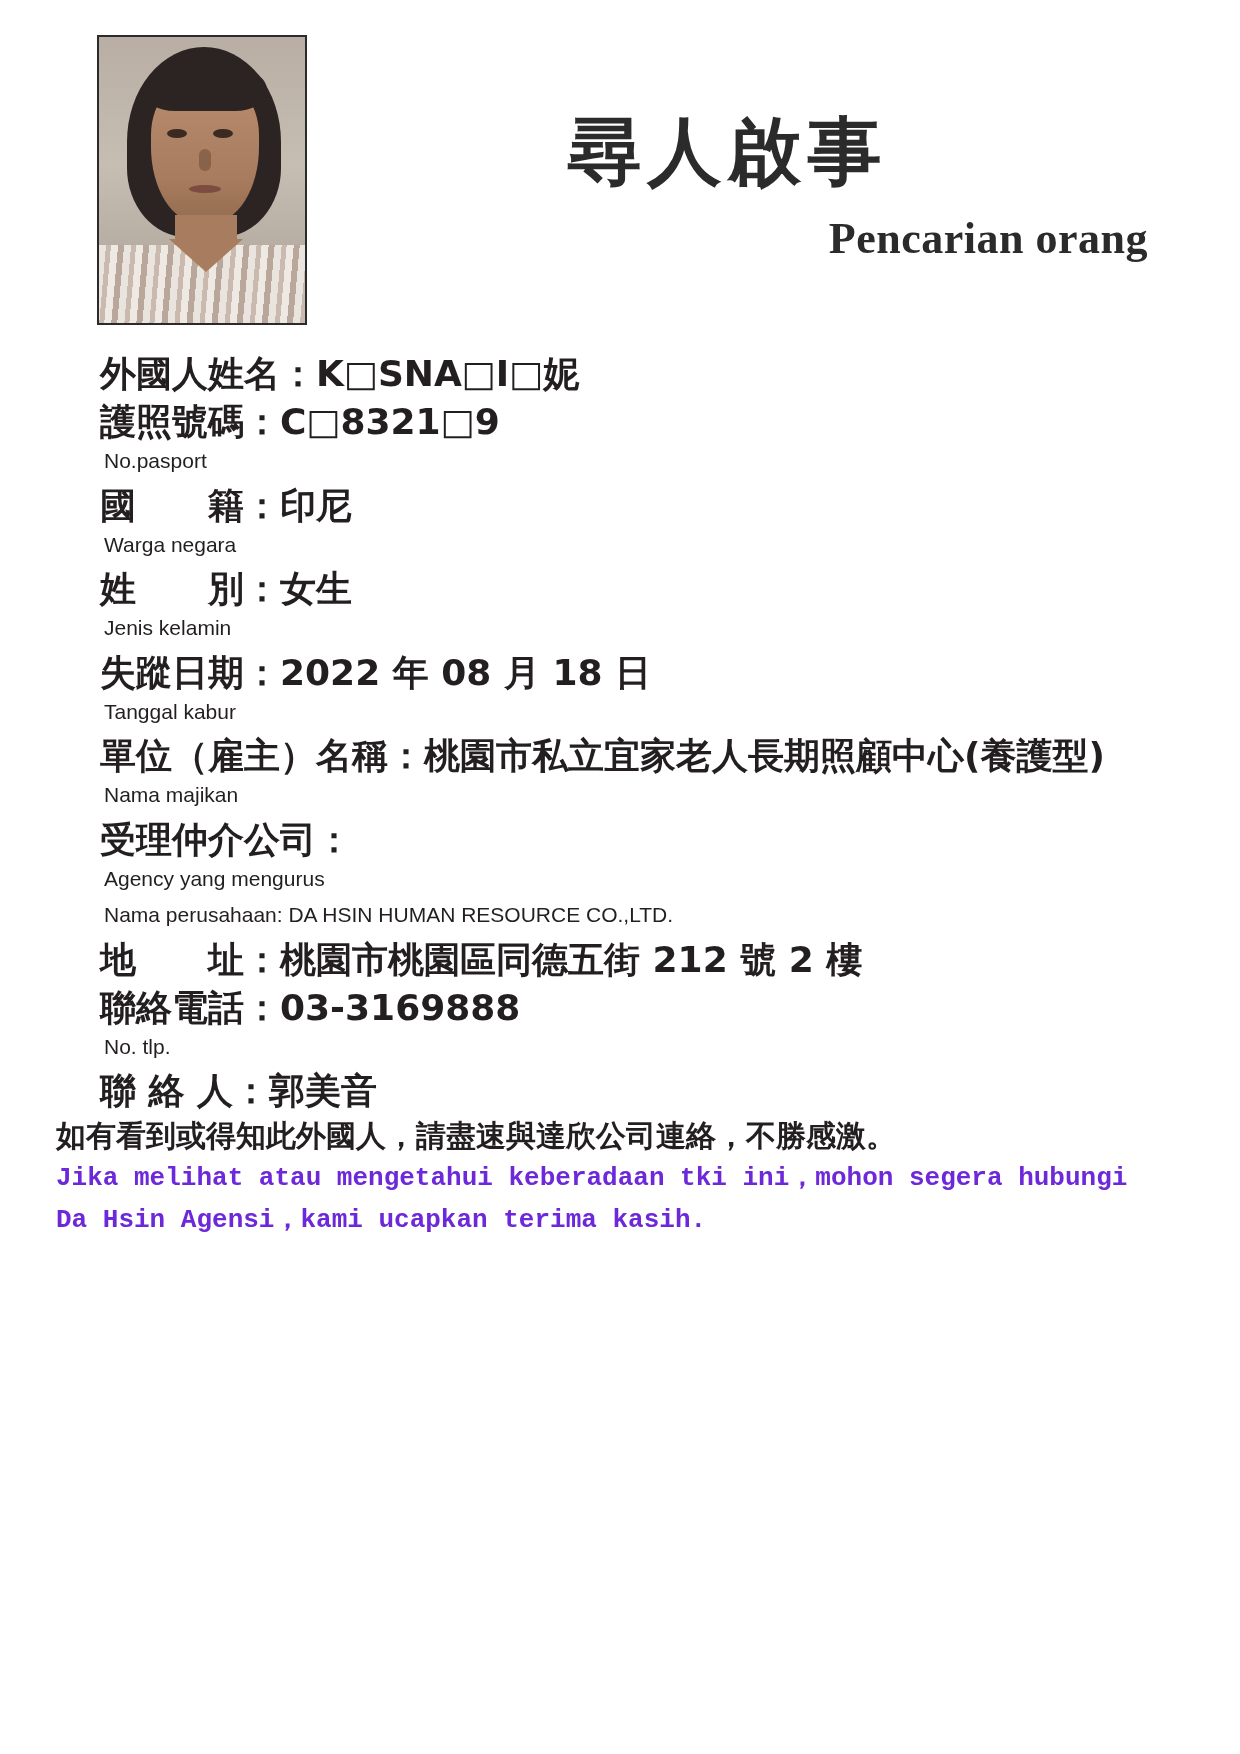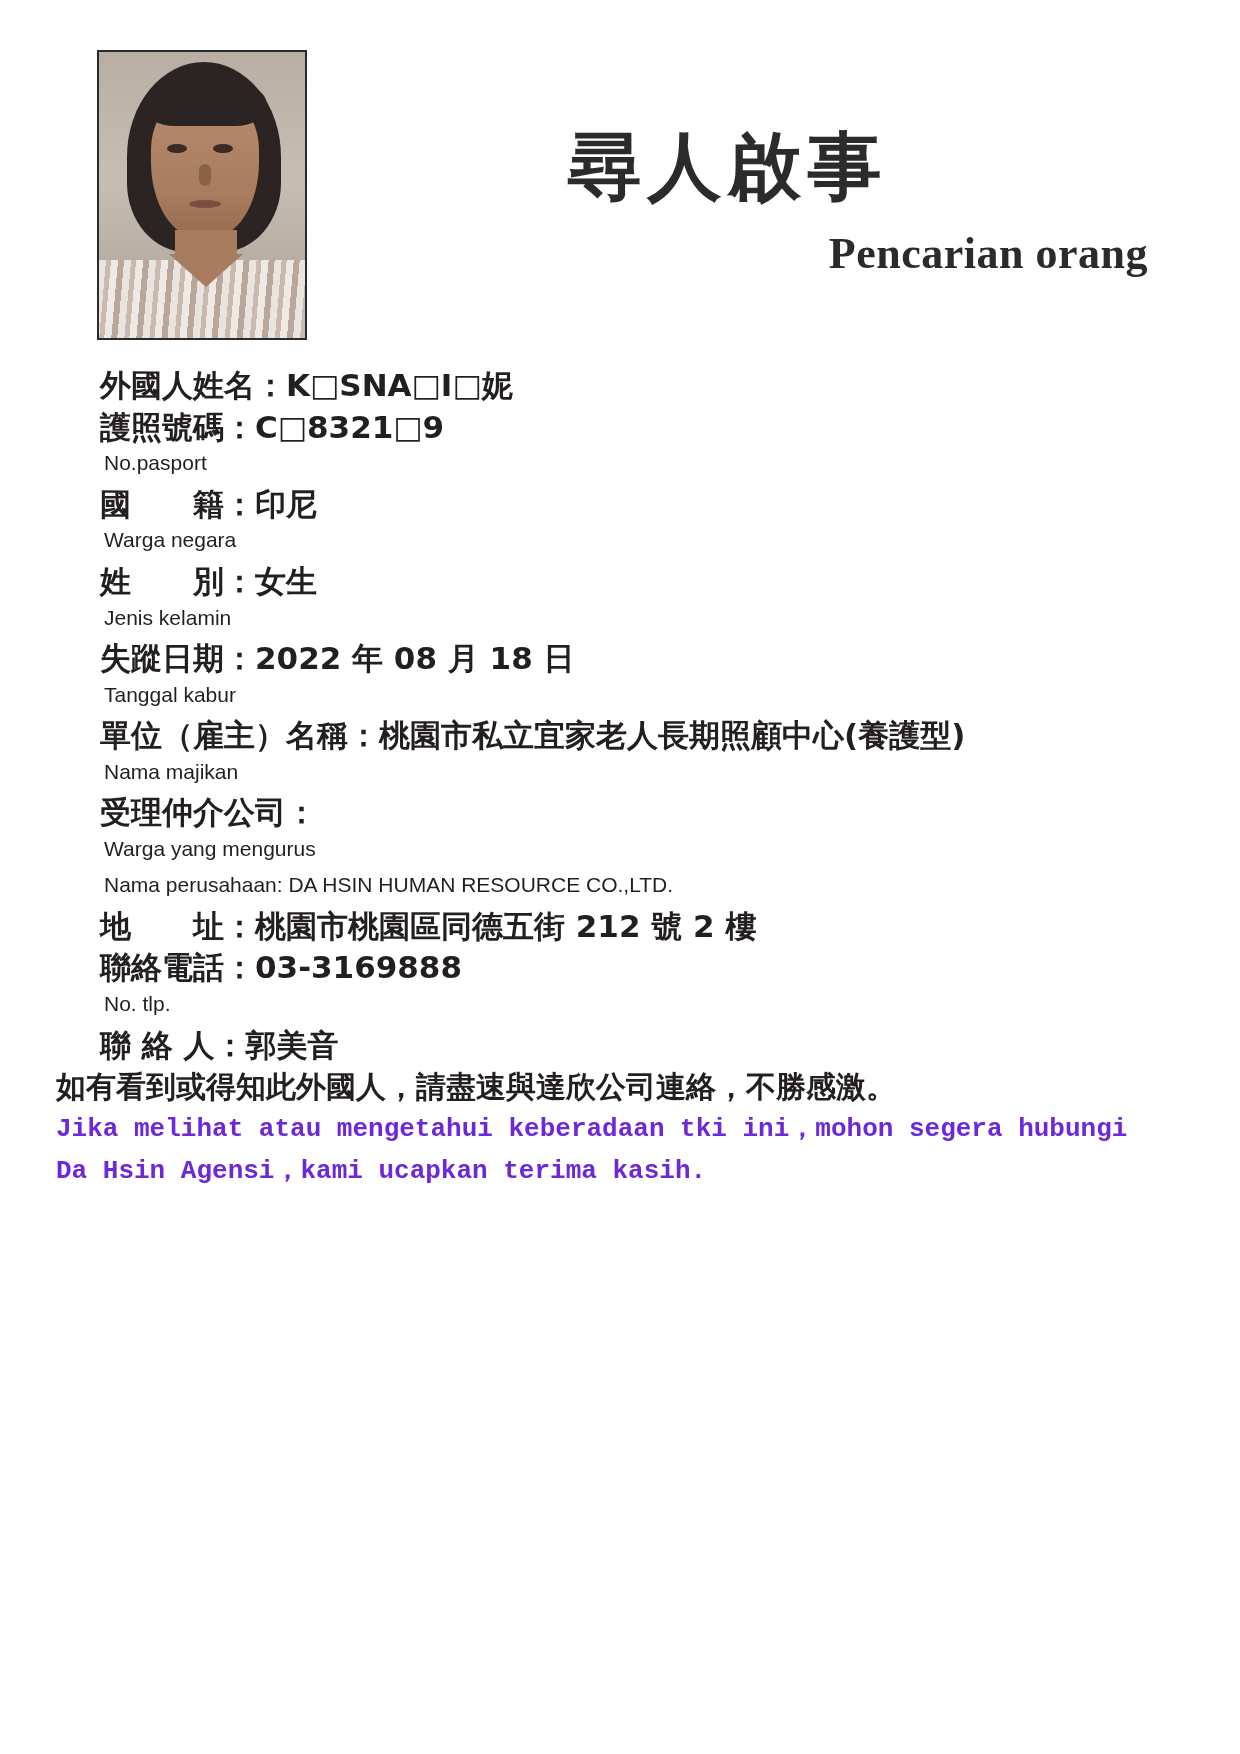--- a/index.html
+++ b/index.html
@@ -13,21 +13,21 @@
     height: 1754px;
     font-family: "Liberation Sans", sans-serif;
     color: #231f20;
     position: relative;
     overflow: hidden;
   }
 
   .page {
     width: 1240px;
     height: 1240px;
-    padding: 50px 52px 0 52px;
+    padding: 35px 52px 0 52px;
     position: relative;
   }
 
   
   .header {
     display: flex;
     align-items: flex-start;
     padding-left: 45px;
   }
   .photo-frame {
@@ -137,21 +137,21 @@
 
   
   .fields {
     margin-top: 26px;
     padding-left: 48px;
   }
   .row { margin-bottom: 2px; }
 
   .cn {
     font-family: "DejaVu Sans", sans-serif;
-    font-size: 31px;
+    font-size: 36px;
     font-weight: 700;
     color: #231f20;
     line-height: 1.28;
     white-space: nowrap;
   }
   .id {
     font-family: "Liberation Sans", sans-serif;
     font-size: 21px;
     font-weight: 400;
     color: #231f20;
@@ -232,21 +232,21 @@
       <div class="id">Tanggal kabur</div>
     </div>
 
     <div class="row">
       <div class="cn">單位（雇主）名稱：桃園市私立宜家老人長期照顧中心(養護型)</div>
       <div class="id">Nama majikan</div>
     </div>
 
     <div class="row">
       <div class="cn">受理仲介公司：</div>
-      <div class="id">Warga yang mengurus</div>
+      <div class="id">Agency yang mengurus</div>
     </div>
 
     <div class="row">
       <div class="id">Nama perusahaan: DA HSIN HUMAN RESOURCE CO.,LTD.</div>
     </div>
 
     <div class="row">
       <div class="cn">地　　址：桃園市桃園區同德五街 212 號 2 樓</div>
     </div>
 

